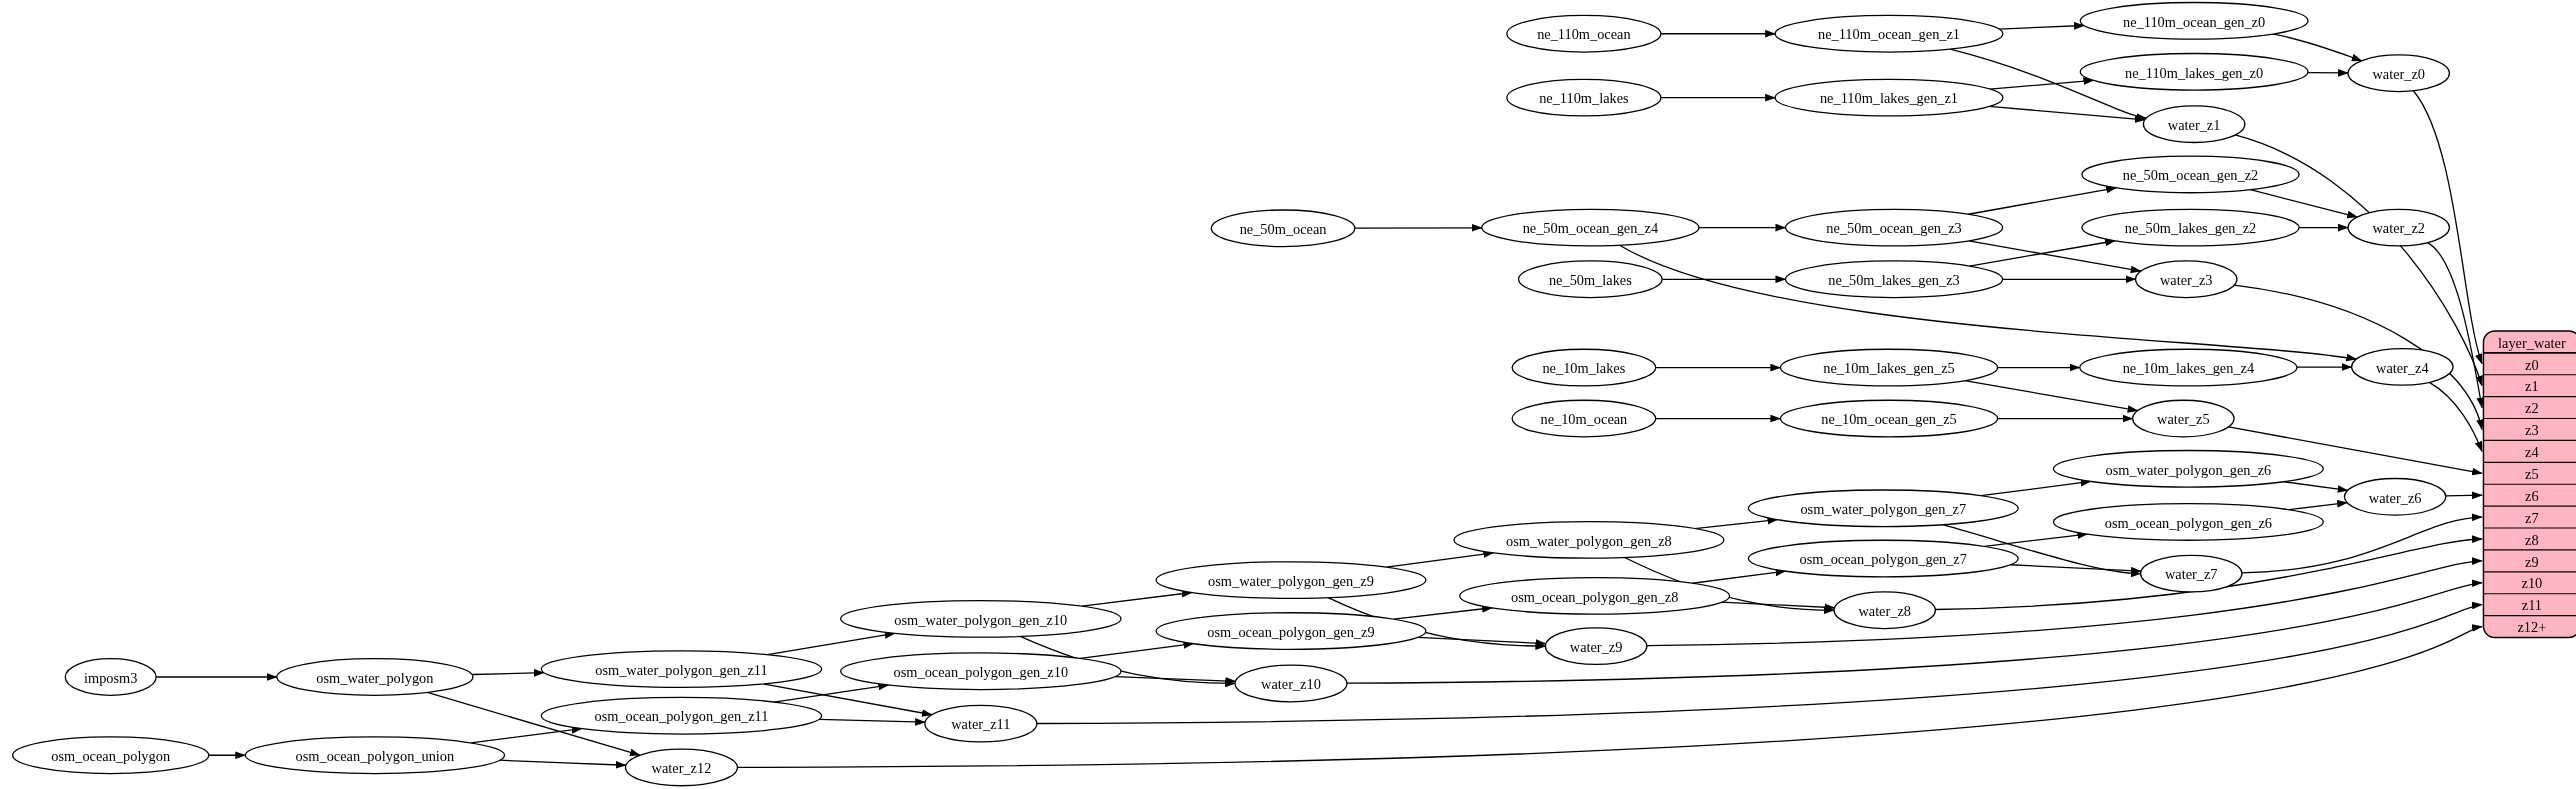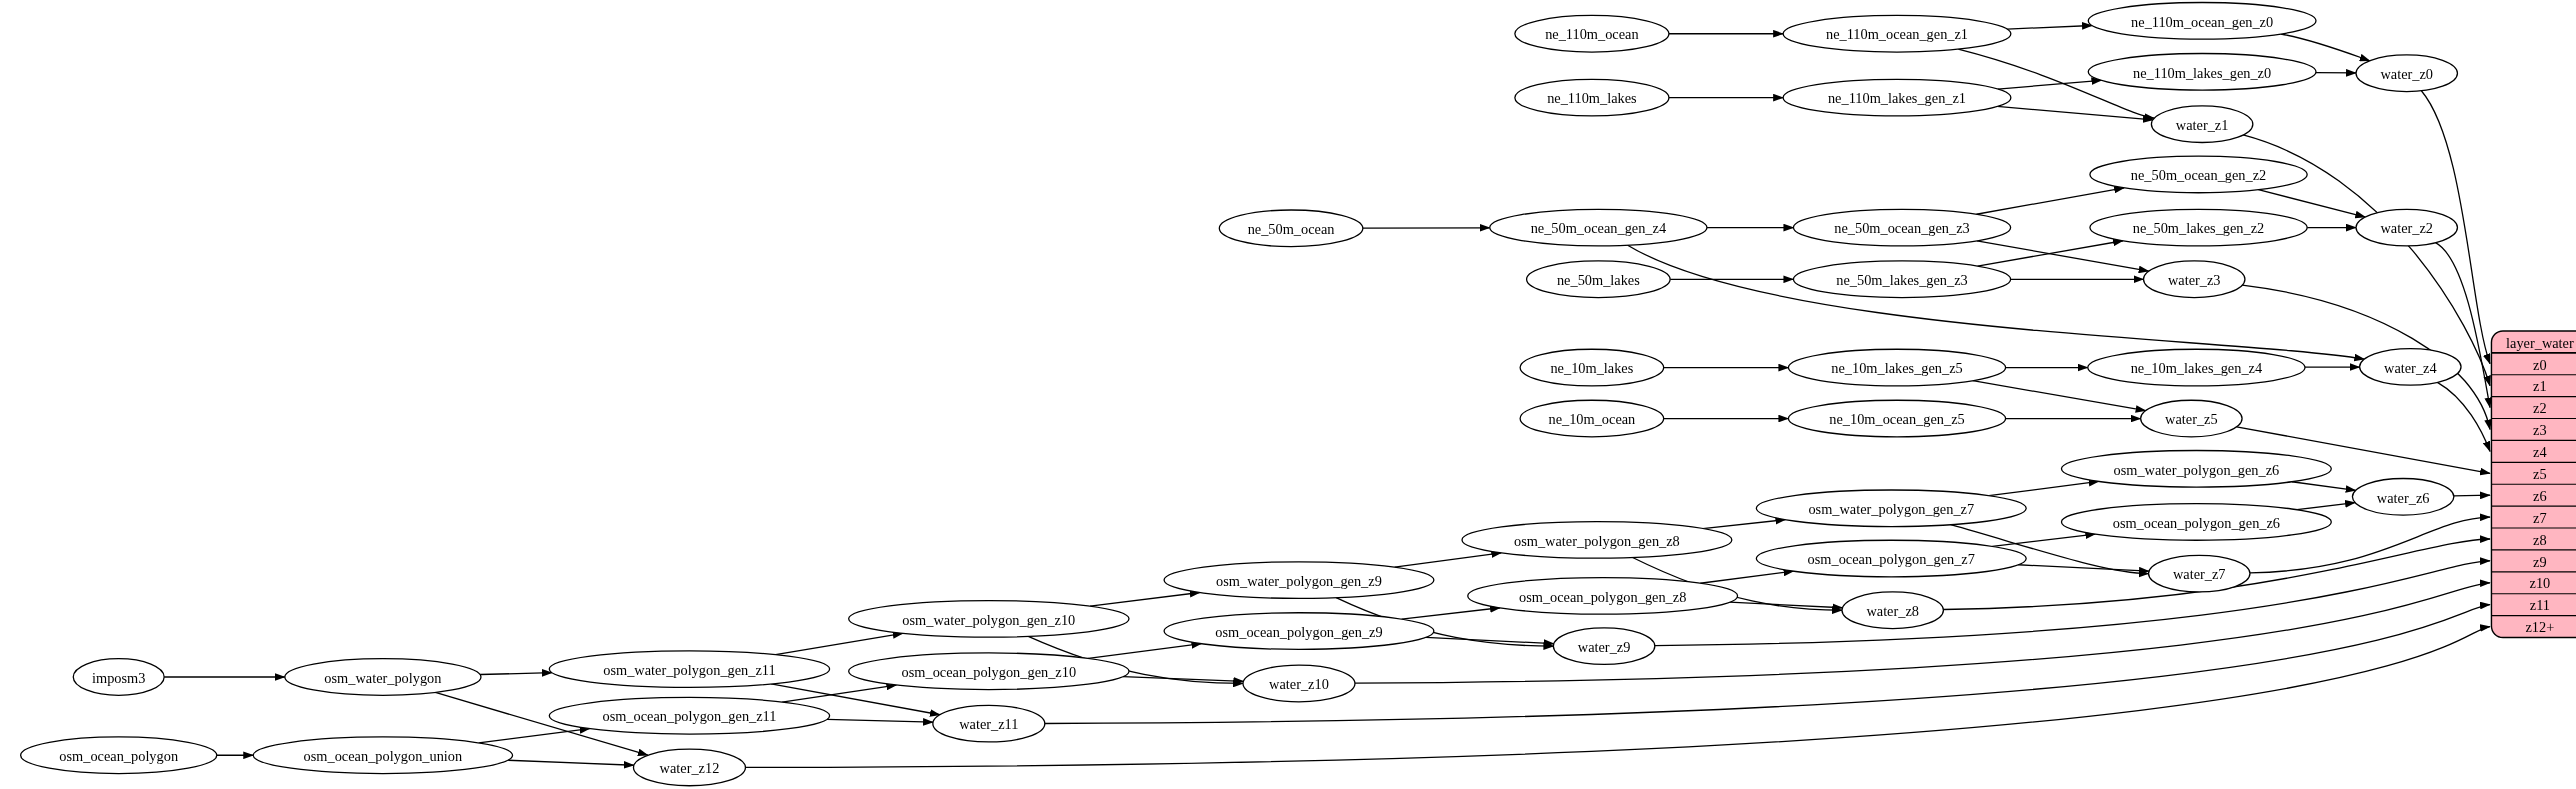--- a/index.html
+++ b/index.html
@@ -1,18 +1,18 @@
 <!DOCTYPE html>
 <html style="font-size:11.5px"><head>
 <meta charset="utf-8">
 <style>
   html, body { margin: 0; padding: 0; background: #ffffff; }
   body { width: 2576px; height: 789px; position: relative; overflow: hidden;
          font-family: "Liberation Serif", "DejaVu Serif", serif; }
-  #diagram-root { position: absolute; left: 16px; top: 0; width: 2044px; height: 789px; }
+  #diagram-root { position: absolute; left: 8px; top: 0; width: 2044px; height: 789px; }
   svg text { font-family: "Liberation Serif", "DejaVu Serif", serif; }
 </style>
 </head>
 <body>
 
 <div id="diagram-root">
   <svg id="graph" width="2576" height="789" viewBox="0 0 3588 1099" xmlns="http://www.w3.org/2000/svg">
       <defs>
         <marker id="arrow" viewBox="0 0 14 10" refX="13" refY="5" markerWidth="15" markerHeight="11" orient="auto" markerUnits="userSpaceOnUse">
           <path d="M0,0 L14,5 L0,10 z" fill="#000000"></path>

